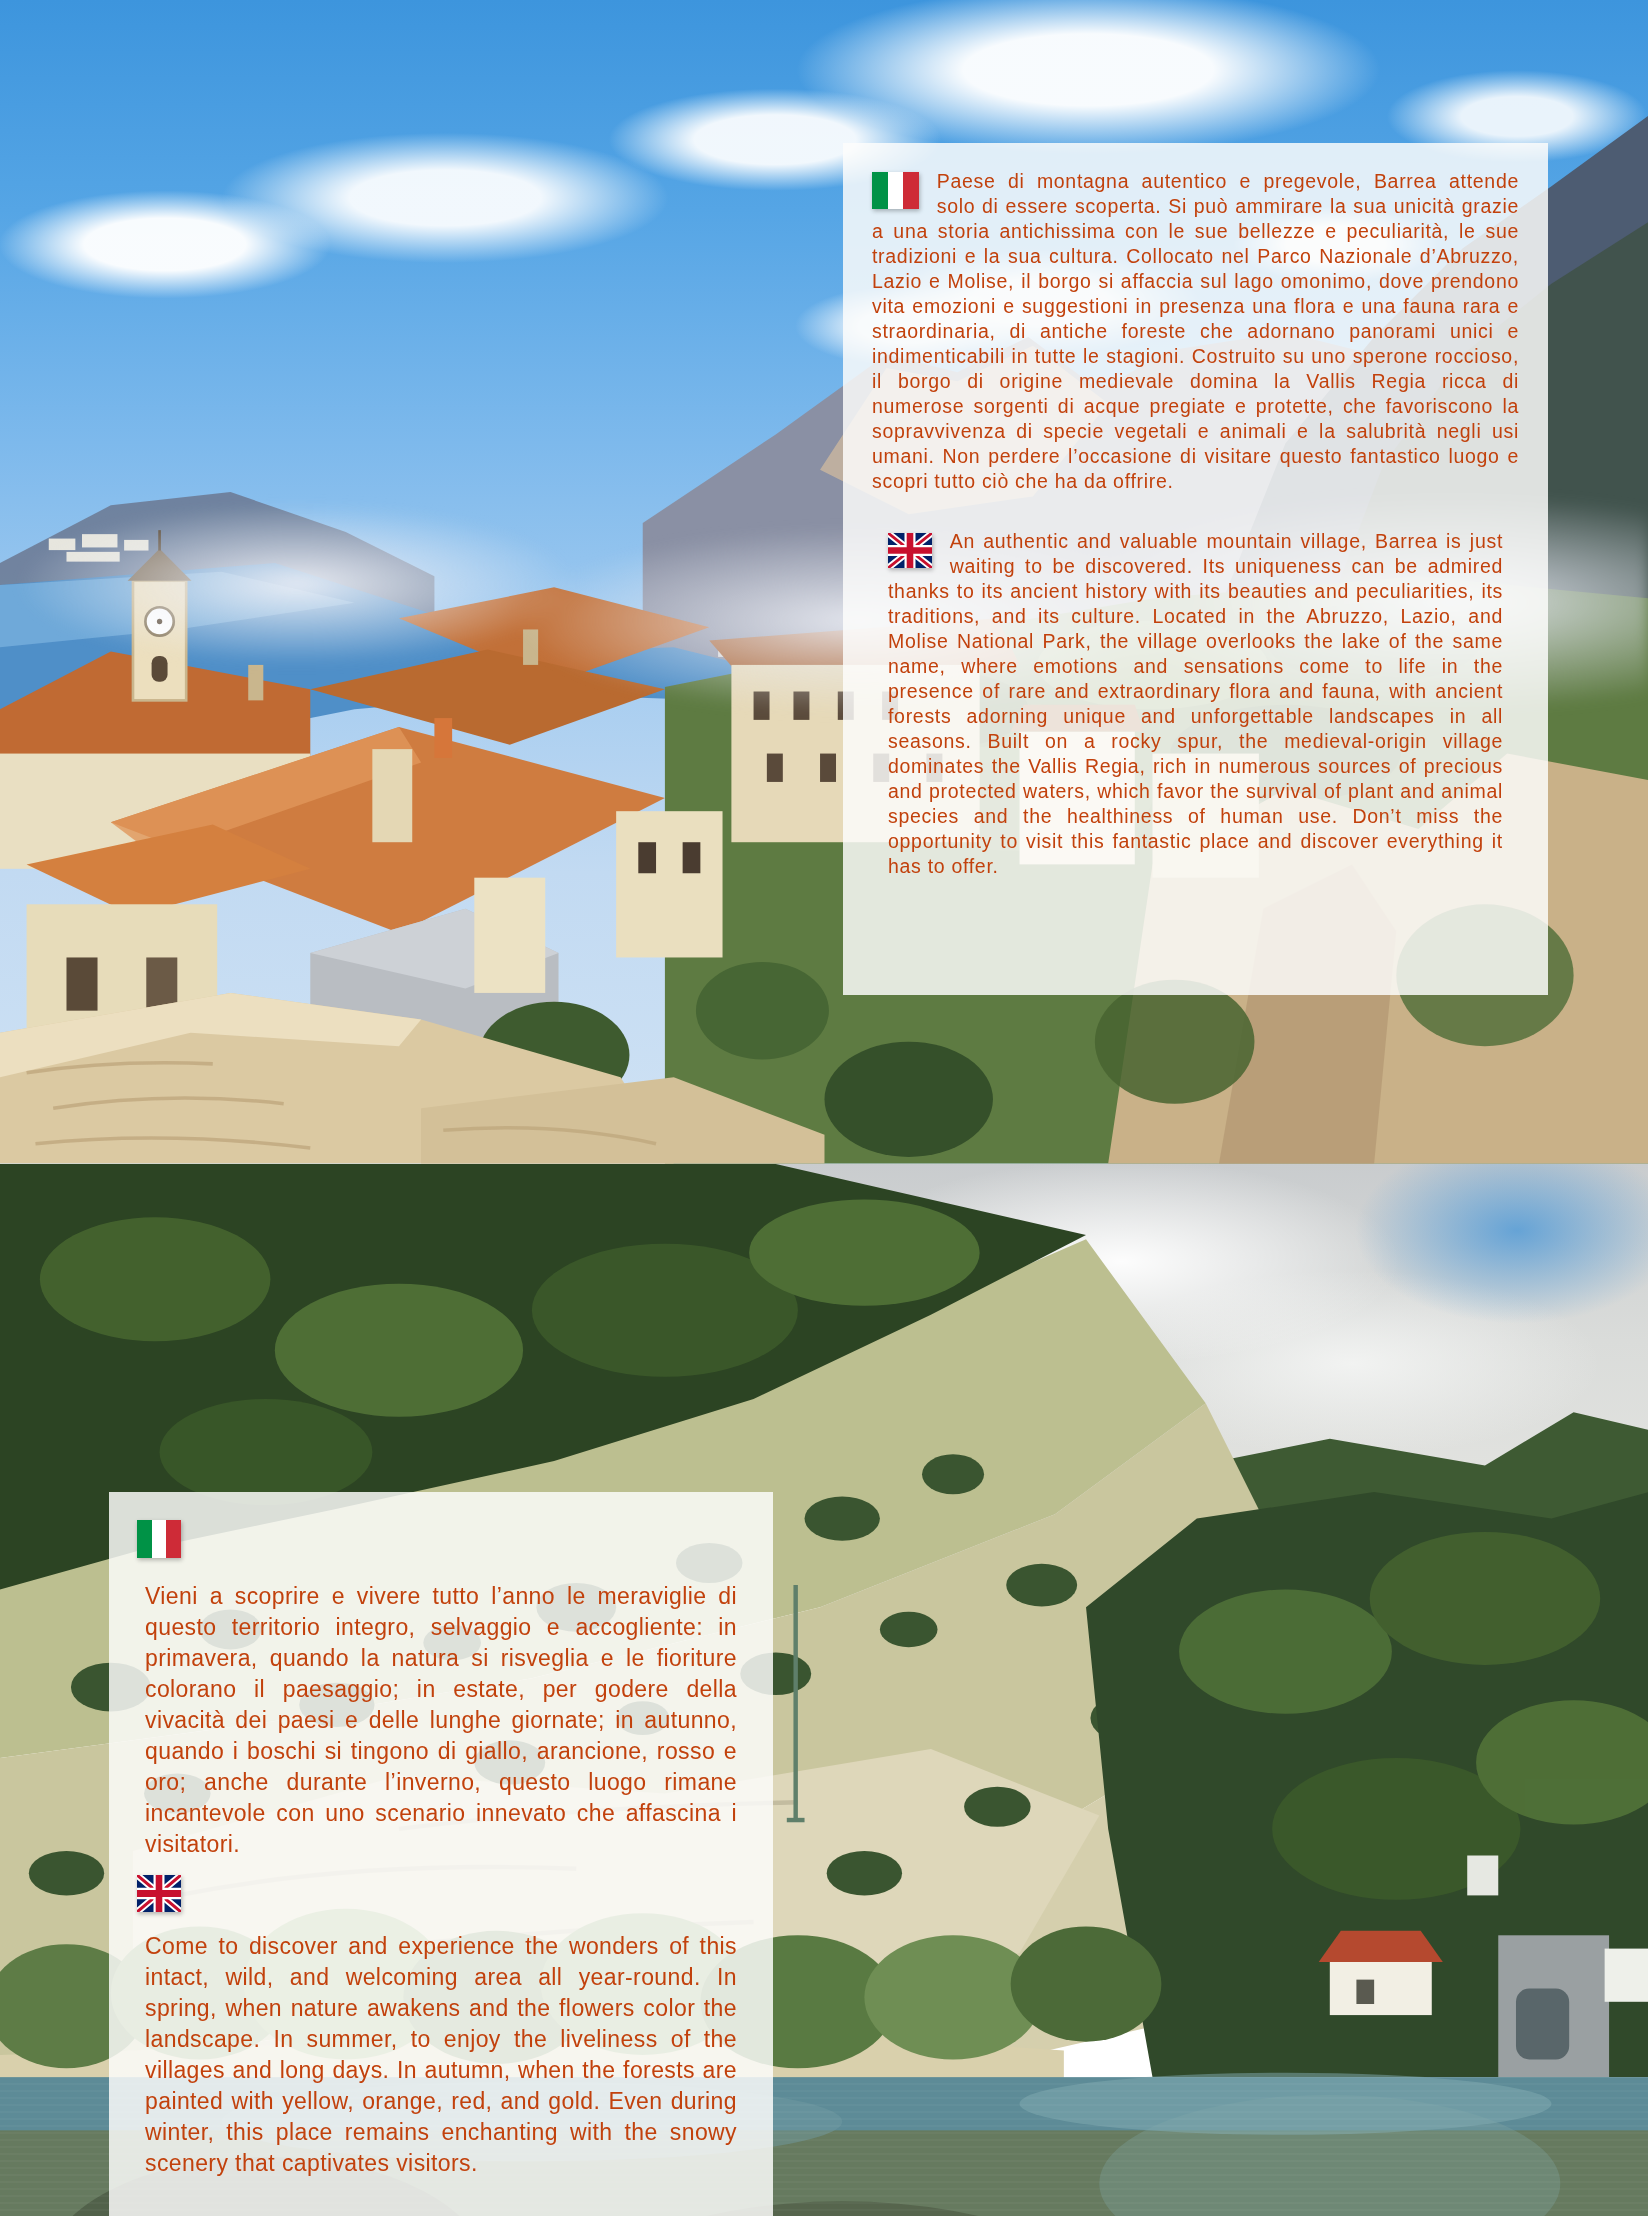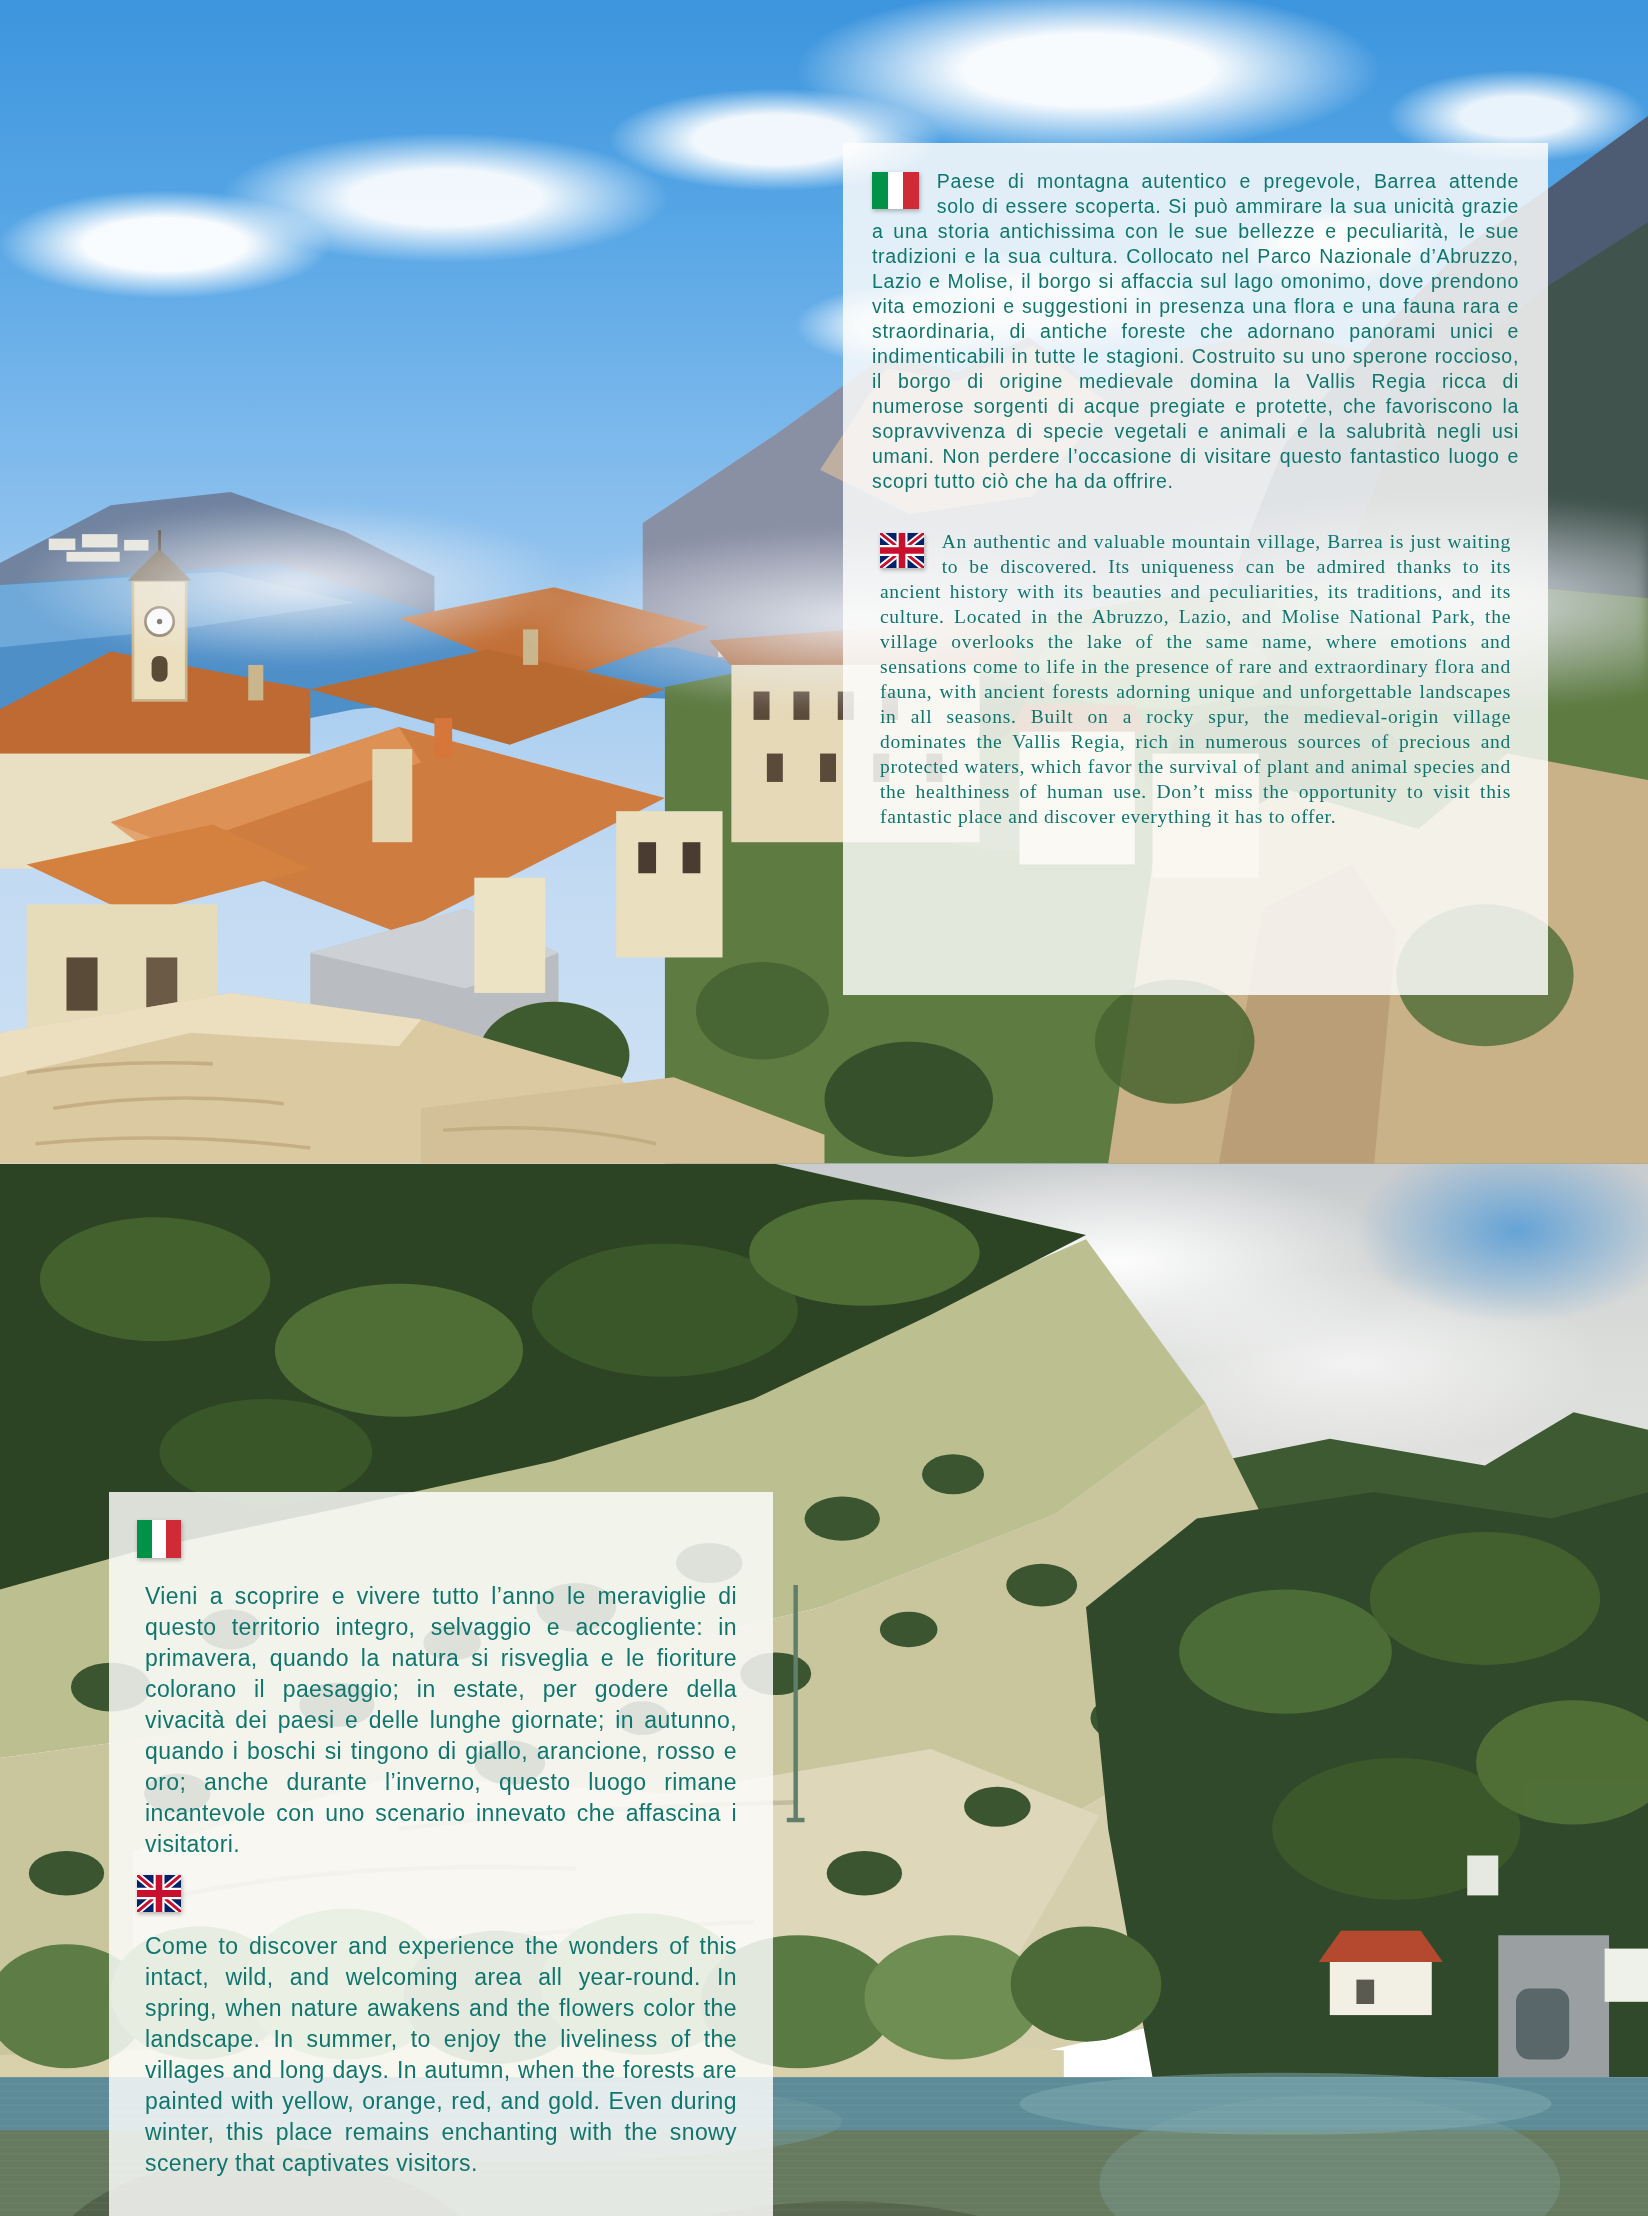--- a/index.html
+++ b/index.html
@@ -30,25 +30,25 @@
   .sky-bottom{position:absolute;left:0;top:0;width:1649px;height:443px;
     background-image:
       radial-gradient(ellipse 231px 133px at 92% 15%, rgba(90,158,214,.9), rgba(90,158,214,0) 70%),
       radial-gradient(ellipse 399px 146px at 68% 22%, rgba(255,255,255,.95), rgba(255,255,255,0) 70%),
       radial-gradient(ellipse 355px 133px at 82% 45%, rgba(244,245,244,.9), rgba(244,245,244,0) 70%),
       linear-gradient(180deg,#c9ccce 0%,#dadcda 40%,#e8e8e4 100%);}
   .lake-ripples{position:absolute;left:0;top:2083px;width:1649px;height:360px;opacity:.55;
     background:repeating-linear-gradient(180deg, rgba(255,255,255,.06) 0 1.3px, rgba(0,0,0,0) 1.3px 7px);}
 
   
-  .box{position:absolute;background:rgba(253,253,251,.84);color:#0f766e;box-sizing:border-box;text-align:justify;}
+  .box{position:absolute;background:rgba(253,253,251,.84);color:#c2410c;box-sizing:border-box;text-align:justify;}
   .box-top{left:843px;top:143px;width:705px;height:852px;padding:26px 29px;
     font-size:19.5px;line-height:25px;letter-spacing:0.7px;}
   .box-top p{margin:0 0 35px 0;}
-  .box-top p:last-child{margin:8px;font-family:Liberation Serif, serif;}
+  .box-top p:last-child{margin:16px;}
   .box-bottom{left:109px;top:1492px;width:664px;height:850px;padding:27.5px 28px;
     font-size:23px;line-height:31px;letter-spacing:0.4px;}
   .box-bottom p{margin:8px;}
   .flag-it{display:flex;box-shadow:1.3px 1.8px 4.4px rgba(0,0,0,.28);}
   .flag-it .g{flex:1;background:#009246;}
   .flag-it .w{flex:1;background:#ffffff;}
   .flag-it .r{flex:1;background:#ce2b37;}
   .flag-inline{float:left;width:47px;height:37px;margin:2.7px 17.7px 4.4px 0;}
   .flag-inline-uk{float:left;width:44px;height:35px;margin:3.5px 17.7px 4.4px 0;box-shadow:1.3px 1.8px 4.4px rgba(0,0,0,.28);}
   .flag-block{width:44px;height:38px;margin:0 0 23px 0;}

